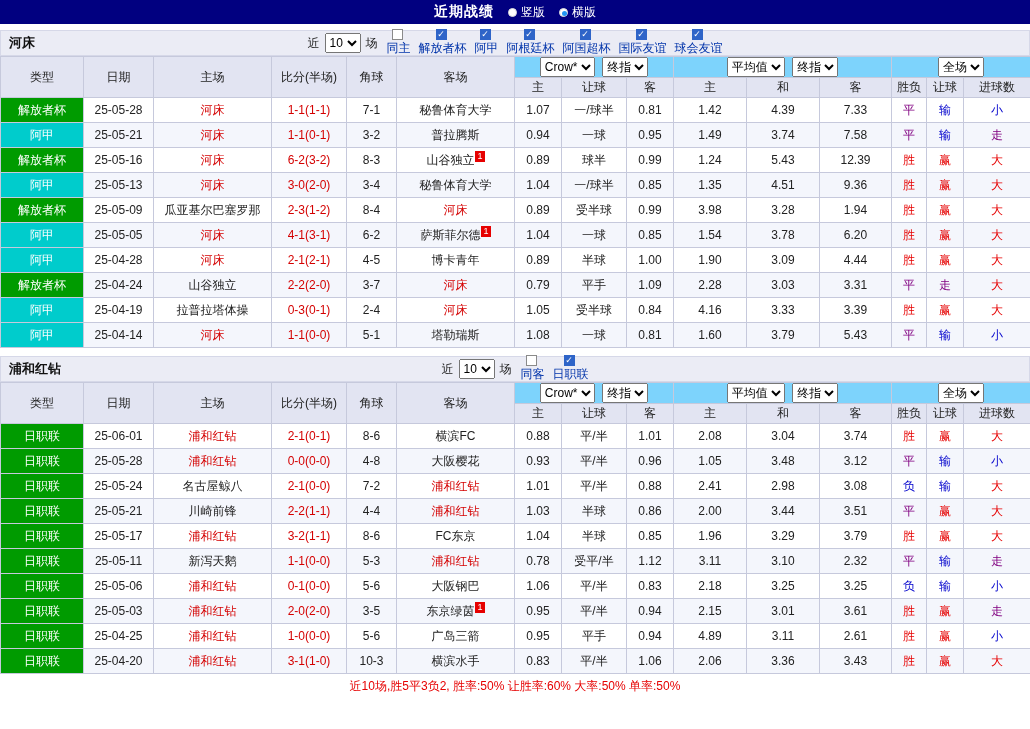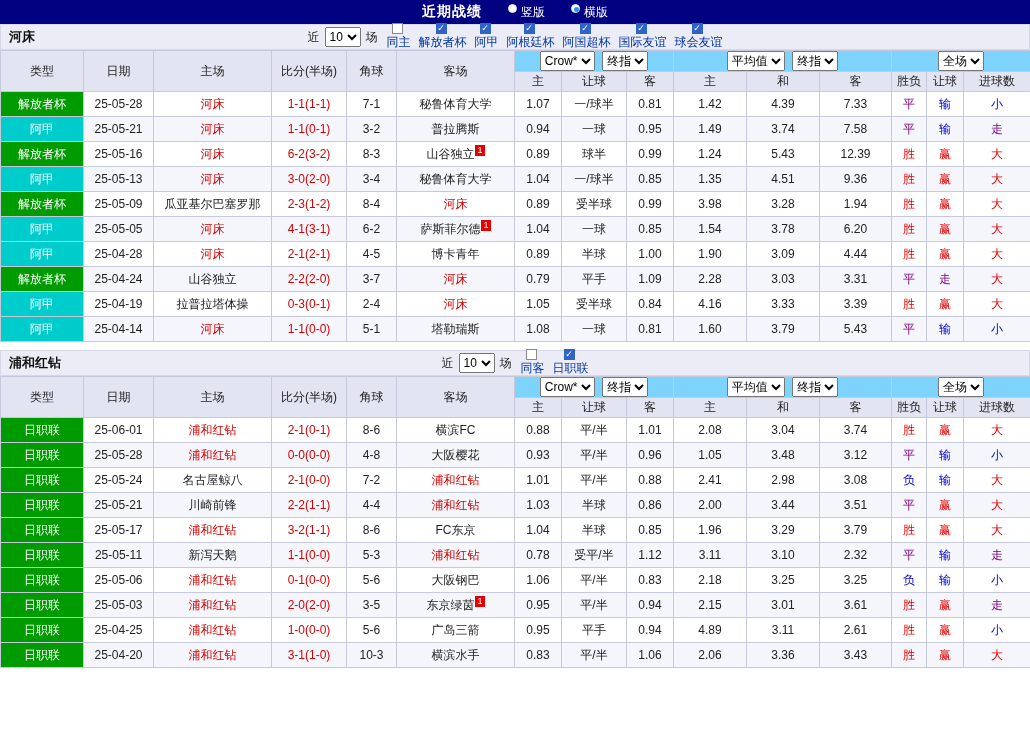--- a/index.html
+++ b/index.html
@@ -1,28 +1,28 @@
 <!DOCTYPE html>
 <html style="--focal: #d40000; --score: #d40000; --summary: #e60000;"><head>
 <meta charset="utf-8">
 <style>
   * { box-sizing: border-box; }
   html,body { margin:0; padding:0; background:#fff; }
   body { font-family:"Liberation Sans","DejaVu Sans",sans-serif; font-size:12px; color:#222; }
   .page { width:1030px; height:729px; overflow:hidden; background:#fff; }
 
   
-  .topbar { height:24px; background:#010080; display:flex; align-items:center; justify-content:center; gap:26px; }
+  .topbar { height:24px; background:#010080; display:flex; align-items:center; justify-content:center; gap:14px; }
   .topbar .title { color:#fff; font-weight:bold; font-size:14px; letter-spacing:1px; }
-  .radio-label { display:inline-flex; align-items:flex-start; color:#fff; font-size:12px; cursor:pointer; }
+  .radio-label { display:inline-flex; align-items:center; color:#fff; font-size:12px; cursor:pointer; }
   .radio { width:9px; height:9px; border:1px solid #ddd; border-radius:50%; background:#fff; display:inline-block; position:relative; margin-right:4px; }
   .radio.sel::after { content:""; position:absolute; left:2px; top:2px; width:5px; height:5px; border-radius:50%; background:#2196f3; }
 
   
-  .section { margin-top:0; }
+  .section { margin-top:6px; }
   .section + .section { margin-top:8px; }
   .band { position:relative; height:26px; background:#ebecf5; border:1px solid #d6d8e8; display:flex; align-items:center; }
   .band .team { position:absolute; left:8px; font-weight:bold; font-size:13px; color:#111; }
   .filters { margin:0 auto; display:flex; align-items:center; gap:5px; }
   .flabel { color:#222; }
   .cbs { display:inline-flex; align-items:center; gap:8px; margin-left:4px; }
   .cb { display:inline-flex; align-items:center; color:#0033aa; cursor:pointer; white-space:nowrap;flex-direction:column; }
   .box { width:11px; height:11px; border:1px solid #8a8a8a; background:#fff; display:inline-flex; align-items:center; justify-content:center; font-size:9px; line-height:1; color:#fff; margin-right:3px; }
   .box.on { background:#2e64c8; border-color:#2e64c8; }
   select { font-family:"Liberation Sans","DejaVu Sans",sans-serif; font-size:12px; height:20px; }
@@ -576,15 +576,16 @@
     <td>1.06</td>
     <td>2.06</td>
     <td>3.36</td>
     <td>3.43</td>
     <td class="res" style="color: rgb(230, 0, 0);">胜</td>
     <td class="res" style="color: rgb(230, 0, 0);">赢</td>
     <td class="res" style="color: rgb(230, 0, 0);">大</td>
   </tr>
 </tbody>
     </table>
+    <div class="summary">近10场,胜5平3负2, 胜率:50% 让胜率:60% 大率:50% 单率:50%</div>
   </div>
 </div>
 </div>
 
 </body></html>

